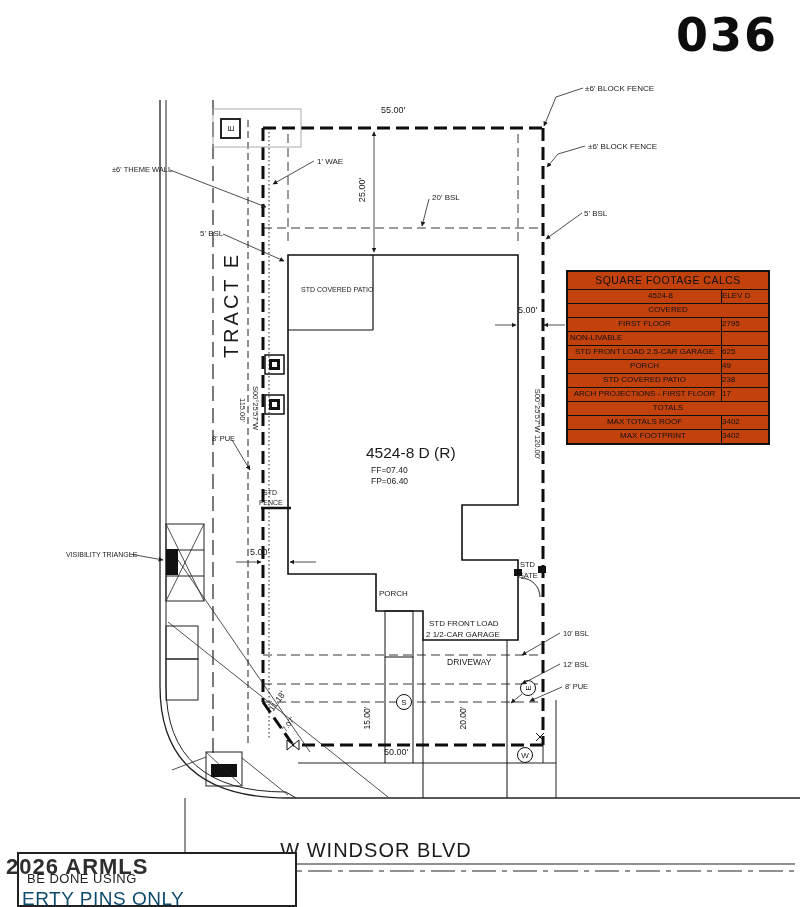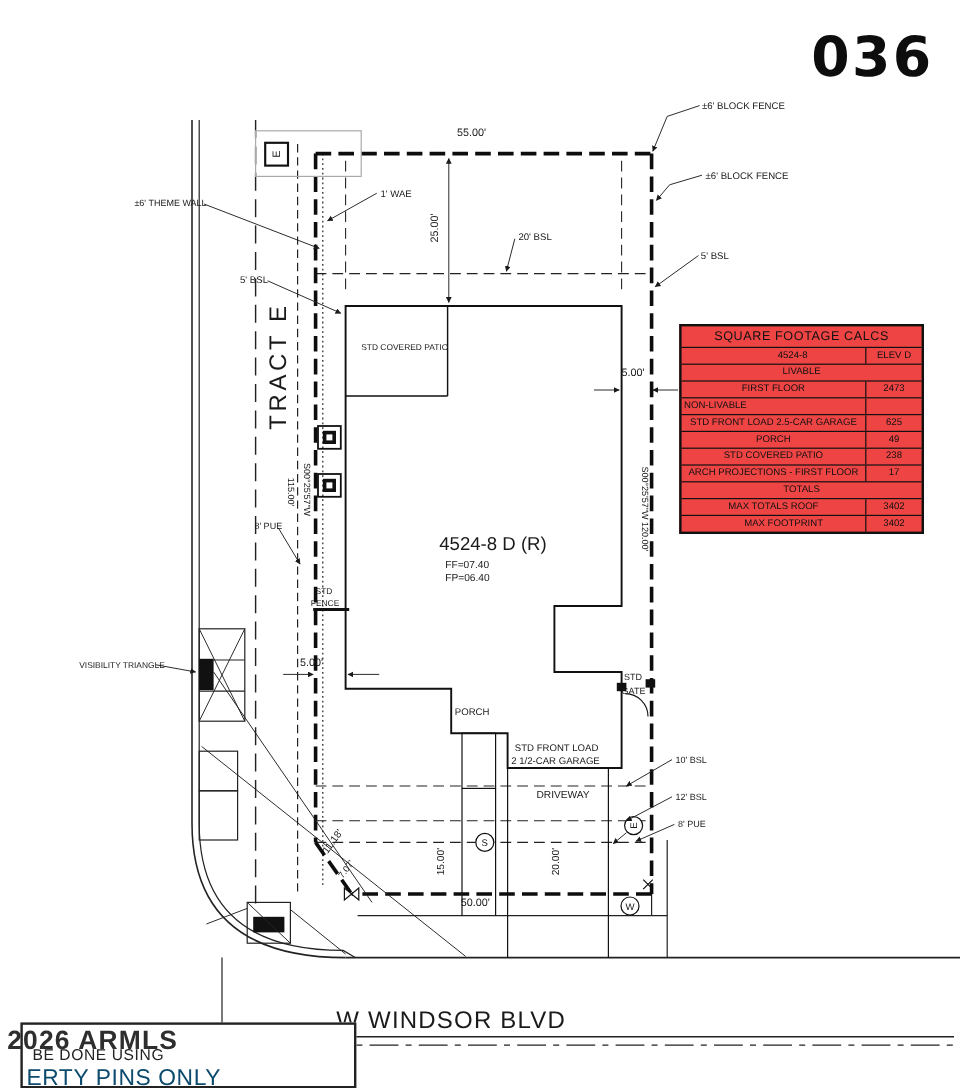--- a/index.html
+++ b/index.html
@@ -1,29 +1,29 @@
 <!DOCTYPE html>
 <html><head>
 <meta charset="utf-8">
 <style>
   html,body{margin:0;padding:0;background:#fff;}
   #page{position:relative;width:800px;height:907px;background:#ffffff;overflow:hidden;
         font-family:"Liberation Sans",sans-serif;color:#111;}
   svg text{fill:#1a1a1a;font-family:"Liberation Sans",sans-serif;}
   .pagenum{position:absolute;left:676px;top:8px;font-size:46px;font-weight:bold;
-           letter-spacing:2px;font-family:"DejaVu Sans",sans-serif;color:#0d0d0d;margin-top:12px;}
+           letter-spacing:2px;font-family:"DejaVu Sans",sans-serif;color:#0d0d0d;}
   
   .sfc{position:absolute;left:566px;top:270px;width:200px;border:2px solid #111;
-       background:#ef4444;font-size:8px;line-height:1;}
+       background:#c2410c;font-size:8px;line-height:1;}
   .sfc .t-title{text-align:center;padding:3px 0;font-size:10.5px;letter-spacing:.5px;
        border-bottom:1.5px solid #111;}
   .sfc .t-row{display:flex;border-bottom:1px solid #111;}
   .sfc .t-row:last-child{border-bottom:none;margin-left:17px;}
   .sfc .t-label{flex:1;padding:2.5px 2px;border-right:1px solid #111;white-space:nowrap;text-align:center;}
-  .sfc .t-value{width:46px;text-align:center;padding:2.5px 0;}
+  .sfc .t-value{width:46px;text-align:left;padding:2.5px 0;}
   .sfc .t-span{text-align:center;padding:2.5px 0;border-bottom:1px solid #111;}
   
   .wm-box{position:absolute;left:17px;top:852px;width:280px;height:55px;border:2px solid #222;
           background:#fff;box-sizing:border-box;}
   .wm-l1{position:absolute;left:8px;top:17px;font-size:13px;color:#222;letter-spacing:.5px;}
   .wm-l2{position:absolute;left:3px;top:34px;font-size:19px;color:#0c4a6e;letter-spacing:.5px;}
   .wm-big{position:absolute;left:6px;top:854px;font-size:22px;font-weight:bold;color:#2e2e2e;
           letter-spacing:1px;z-index:4;}
 </style>
 </head>
@@ -195,24 +195,24 @@
 </svg>
 
 <div class="pagenum">036</div>
 
 <div class="sfc">
   <div class="t-title">SQUARE FOOTAGE CALCS</div>
   <div class="t-row">
     <span class="t-label" style="text-align:center;margin-left:32px;">4524-8</span>
     <span class="t-value">ELEV D</span>
   </div>
-  <div class="t-span">LIVABLE</div>
+  <div class="t-span">COVERED</div>
   <div class="t-row">
     <span class="t-label">FIRST FLOOR</span>
-    <span class="t-value">2473</span>
+    <span class="t-value">2795</span>
   </div>
   <div class="t-row">
     <span class="t-label" style="text-align:left;">NON-LIVABLE</span>
     <span class="t-value"></span>
   </div>
   <div class="t-row">
     <span class="t-label">STD FRONT LOAD 2.5-CAR GARAGE</span>
     <span class="t-value">625</span>
   </div>
   <div class="t-row">

